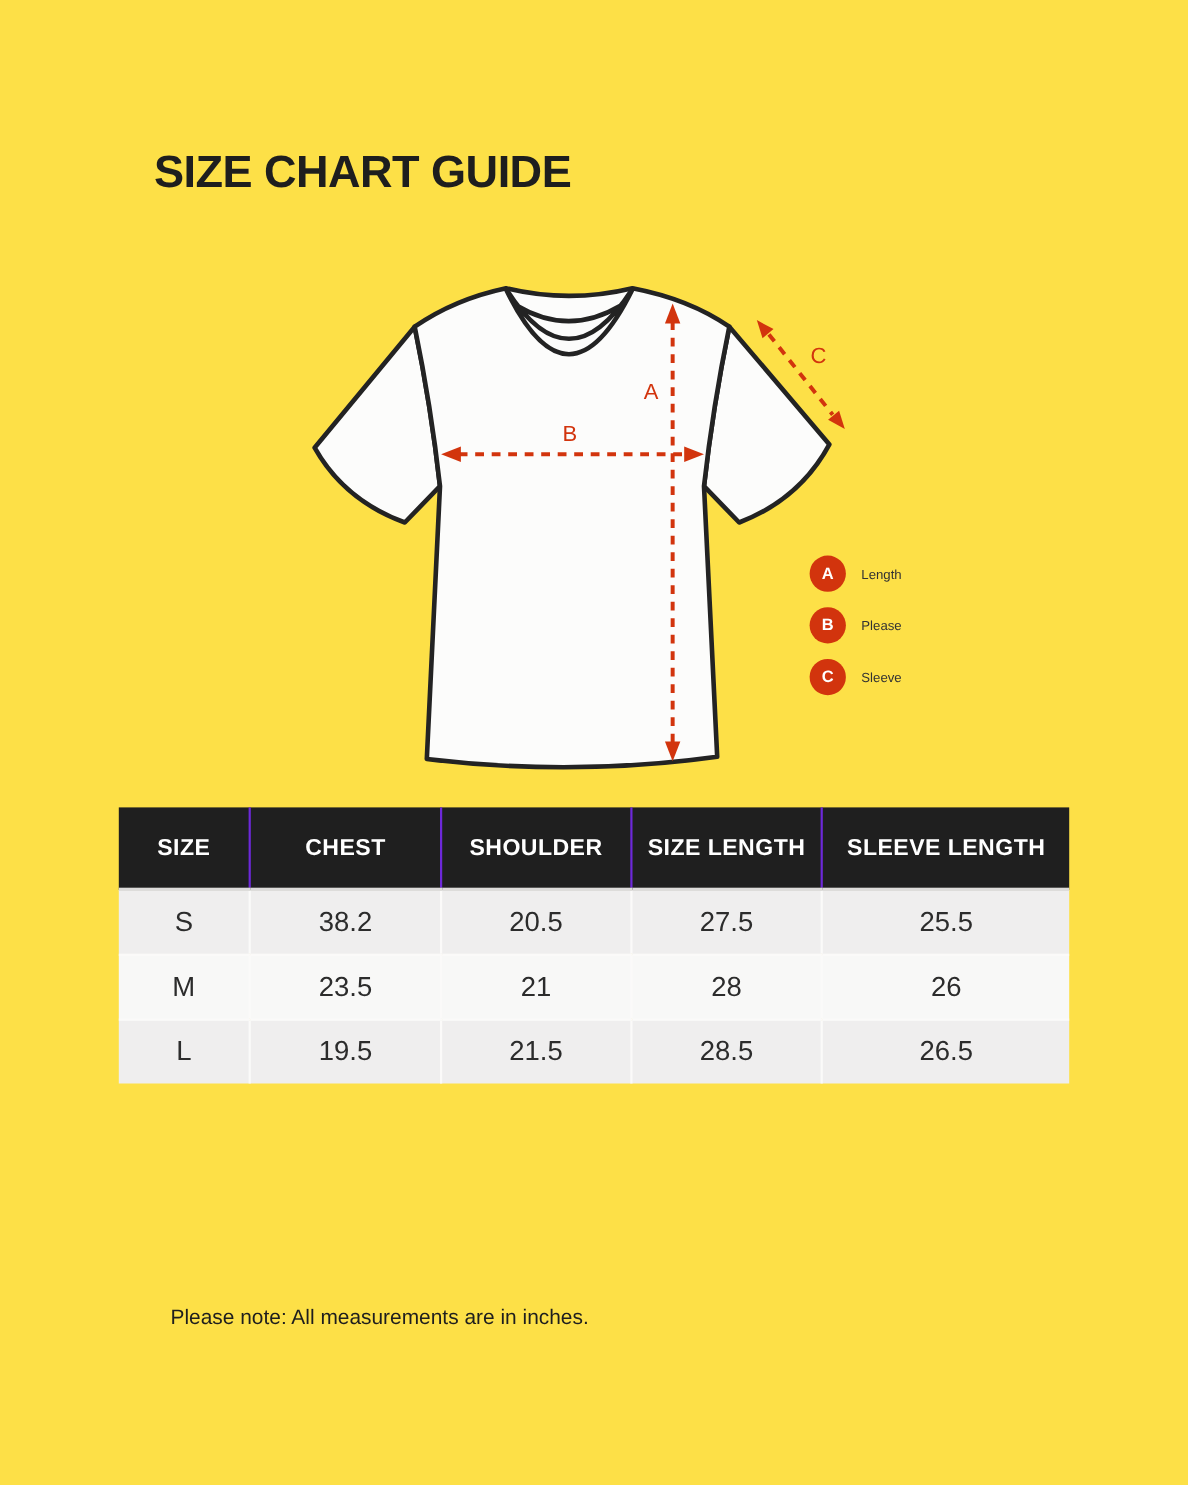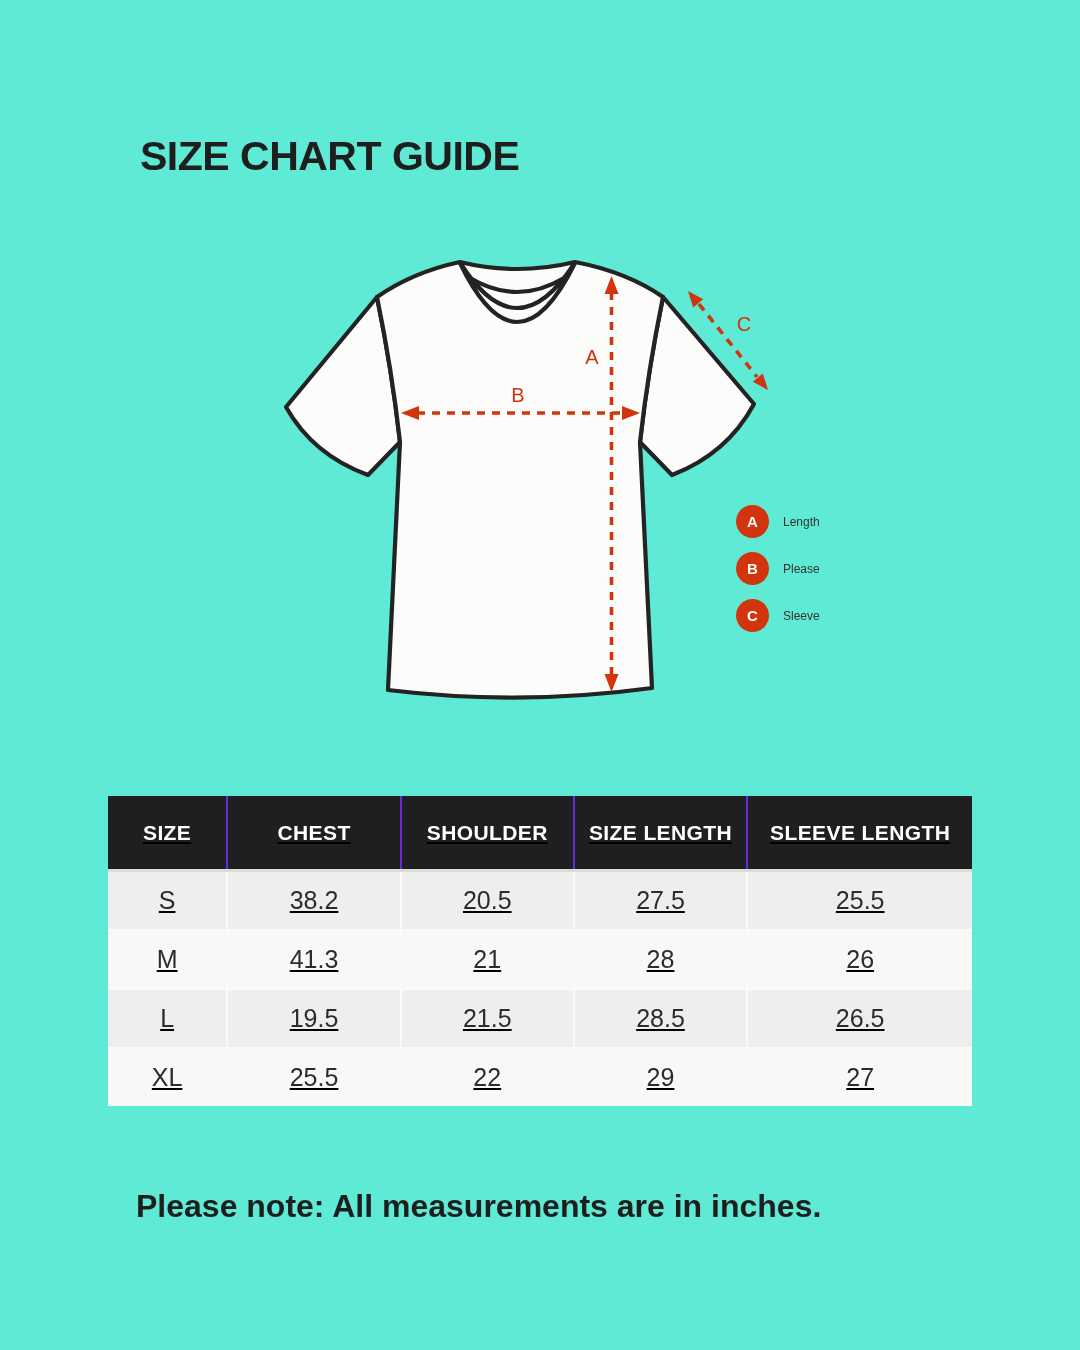--- a/index.html
+++ b/index.html
@@ -2,21 +2,21 @@
 <html><head>
 <meta charset="utf-8">
 <style>
   html, body { margin: 0; padding: 0; }
   body { font-family: "Liberation Sans", sans-serif; background: #f7f6f4; }
 
   .page {
     position: relative;
     width: 1080px;
     height: 1350px;
-    background: #5eead4;
+    background: #fde047;
     overflow: hidden;
   }
 
   .title {
     position: absolute;
     left: 140px;
     top: 134px;
     margin: 0;
     font-size: 41px;
     line-height: 1.1;
@@ -68,25 +68,24 @@
   }
   .legend-label {
     margin-left: 14px;
     font-size: 12px;
     color: #333333;
   }
 
   .size-table {
     position: absolute;
     left: 108px;
-    top: 796px;
+    top: 734px;
     width: 864px;
     border-collapse: collapse;
     table-layout: fixed;
-    text-decoration: underline;
   }
   .size-table th {
     background: #1f1f1f;
     color: #ffffff;
     font-size: 21px;
     font-weight: 700;
     letter-spacing: 0.4px;
     height: 73px;
     padding: 0;
     text-align: center;
@@ -103,25 +102,25 @@
     color: #2c2c2c;
     border-bottom: 2px solid #fbfaf9;
   }
   .size-table td + td { border-left: 2px solid #fbfaf9; }
   .size-table tbody tr:nth-child(odd) td { background: #efeeee; }
   .size-table tbody tr:nth-child(even) td { background: #f8f8f7; }
   .size-table tbody tr:last-child td { border-bottom: none; }
 
   .note {
     position: absolute;
-    left: 136px;
+    left: 155px;
     top: 1188px;
     margin: 0;
-    font-size: 32px;
-    font-weight: 700;
+    font-size: 19px;
+    font-weight: 400;
     color: #1e1e1e;
   }
 </style>
 </head>
 <body>
 
 <div class="page">
 
   <h1 class="title">SIZE CHART GUIDE</h1>
 
@@ -190,37 +189,30 @@
     <tbody>
       <tr>
         <td>S</td>
         <td>38.2</td>
         <td>20.5</td>
         <td>27.5</td>
         <td>25.5</td>
       </tr>
       <tr>
         <td>M</td>
-        <td>41.3</td>
+        <td>23.5</td>
         <td>21</td>
         <td>28</td>
         <td>26</td>
       </tr>
       <tr>
         <td>L</td>
         <td>19.5</td>
         <td>21.5</td>
         <td>28.5</td>
         <td>26.5</td>
       </tr>
-      <tr>
-        <td>XL</td>
-        <td>25.5</td>
-        <td>22</td>
-        <td>29</td>
-        <td>27</td>
-      </tr>
     </tbody>
   </table>
 
   <p class="note">Please note: All measurements are in inches.</p>
 
 </div>
 
 </body></html>

